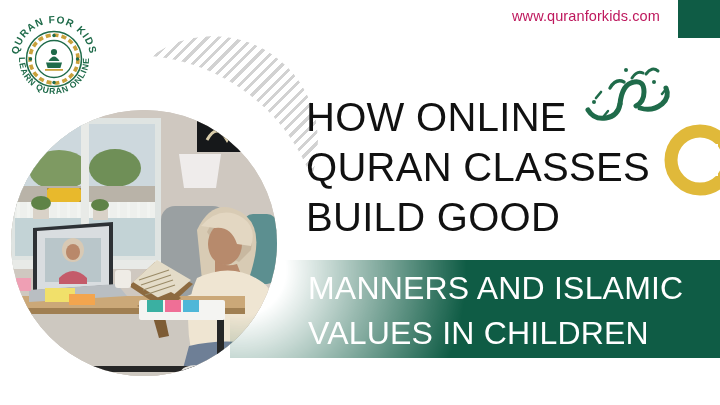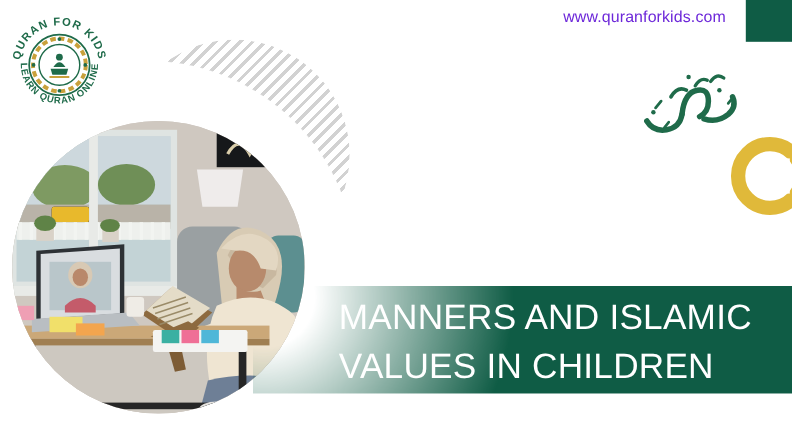--- a/index.html
+++ b/index.html
@@ -27,21 +27,21 @@
     height: 38px;
     background: #0f5c45;
   }
 
   
   .site-url {
     position: absolute;
     top: 8px;
     left: 512px;
     font-size: 14.5px;
-    color: #6d28d9;
+    color: #be185d;
     letter-spacing: 0.1px;
     white-space: nowrap;
   }
 
   
   .logo {
     position: absolute;
     left: 8px;
     top: 13px;
     width: 92px;
@@ -313,14 +313,19 @@
       <rect x="38" y="22" width="18" height="32" fill="#ffffff"></rect>
     </svg>
   </div>
 
   <div class="sub-banner"></div>
   <div class="sub-text">
     <div class="line">MANNERS AND ISLAMIC</div>
     <div class="line">VALUES IN CHILDREN</div>
   </div>
 
+  <div class="headline">
+    <div class="line">HOW ONLINE</div>
+    <div class="line">QURAN CLASSES</div>
+    <div class="line">BUILD GOOD</div>
+  </div>
 
 </div>
 
 </body></html>

